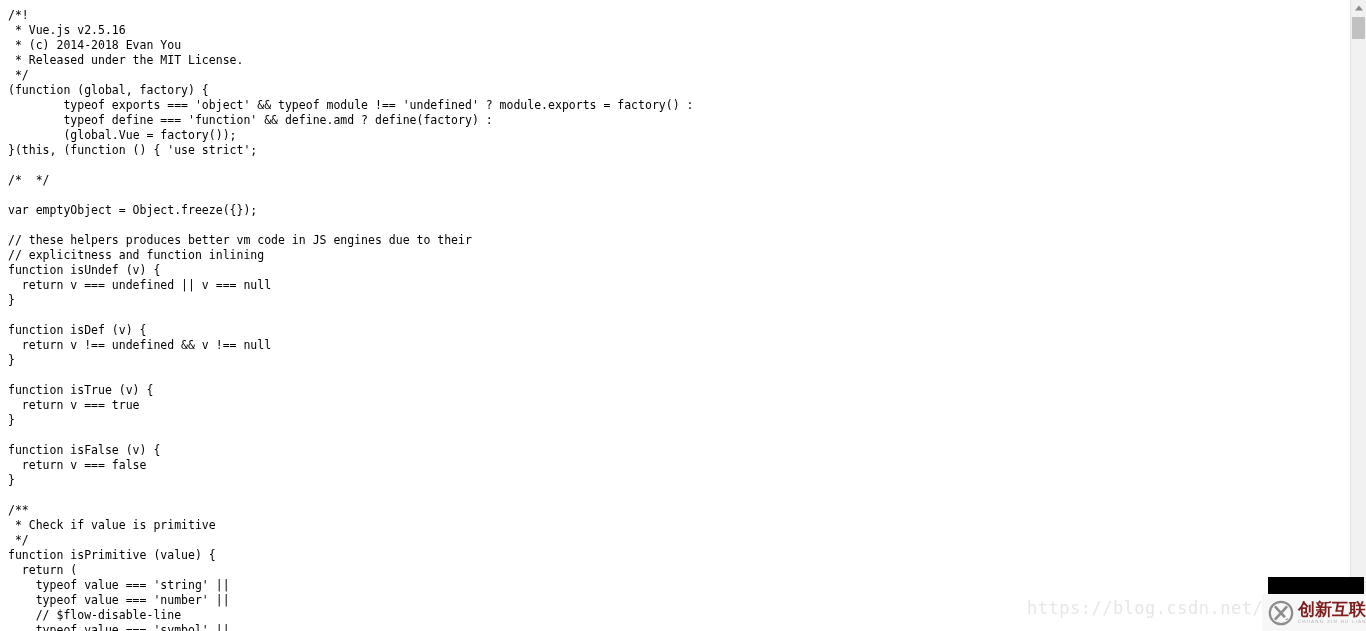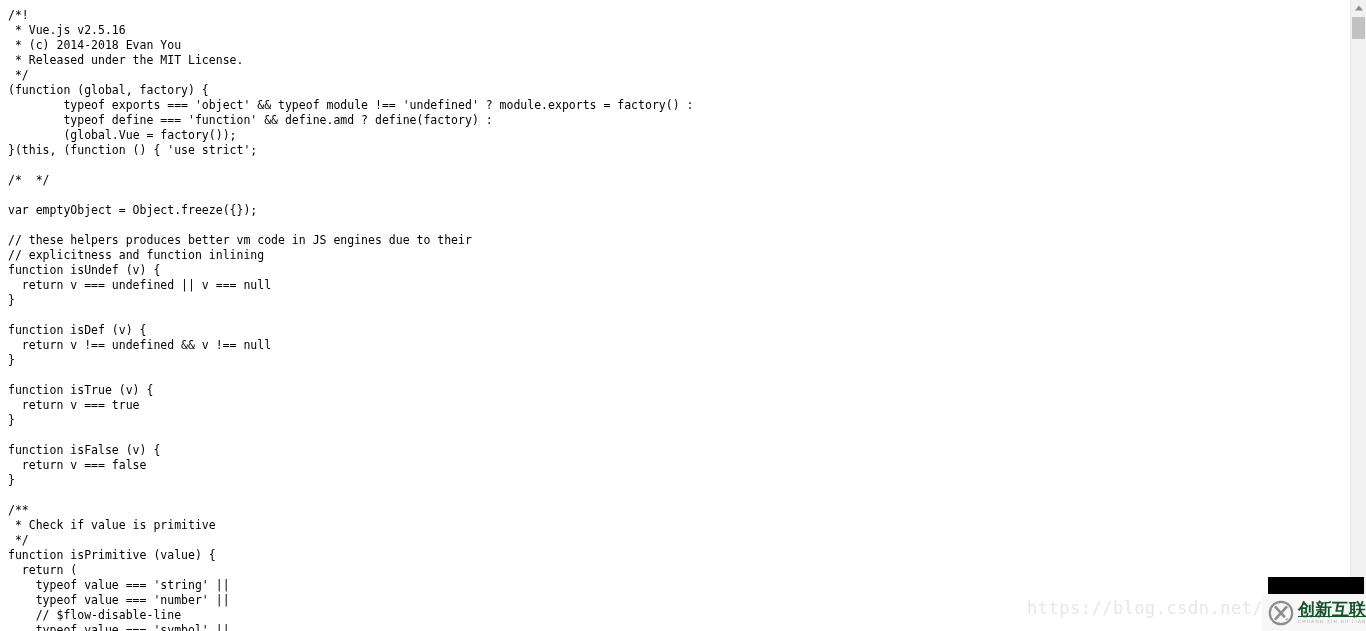--- a/index.html
+++ b/index.html
@@ -189,17 +189,17 @@
   <div id="logo-bar" style="background: rgb(0, 0, 0);"></div>
   <div id="logo-body">
     <div id="logo-mark">
       <svg width="26" height="26" viewBox="0 0 26 26" aria-hidden="true">
         <circle cx="13" cy="13" r="11.2" fill="none" stroke="#8c8c8c" stroke-width="2.2"></circle>
         <path d="M7.6 7.2 L18.4 18.8 M18.4 7.2 L7.6 18.8" stroke="#8c8c8c" stroke-width="2.6" stroke-linecap="round" fill="none"></path>
         <path d="M20.0 13 A7 7 0 0 1 13 20" stroke="#ffffff" stroke-width="2.0" fill="none"></path>
       </svg>
     </div>
     <div id="logo-text-wrap">
-      <div id="logo-cn" style="color: #14532d; text-decoration: underline;">创新互联</div>
+      <div id="logo-cn" style="color: #7f1d1d;">创新互联</div>
       <div id="logo-pinyin">CHUANG XIN HU LIAN</div>
     </div>
   </div>
 </div>
 
 </body></html>

